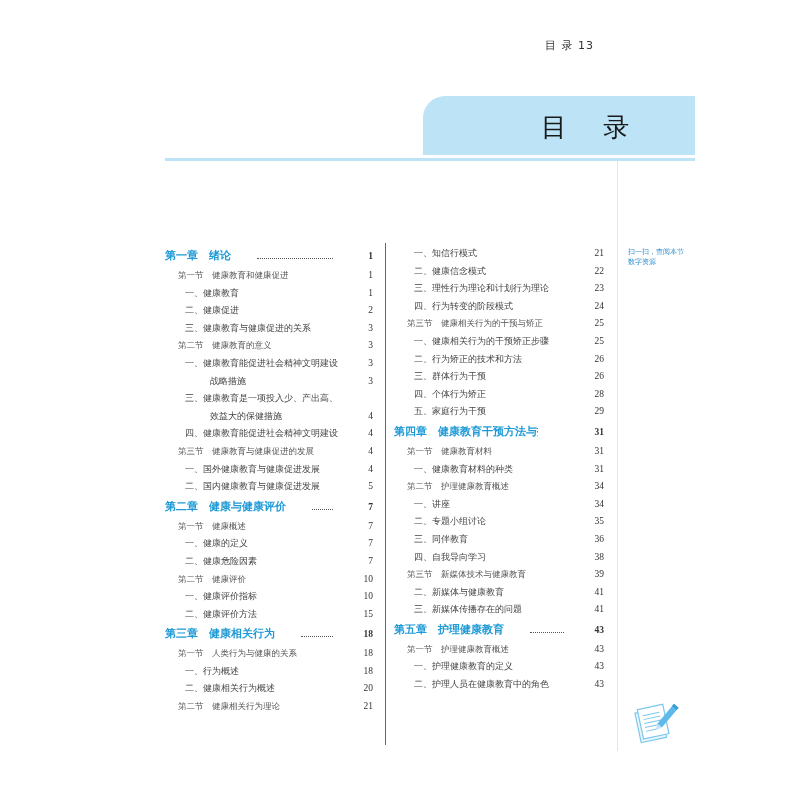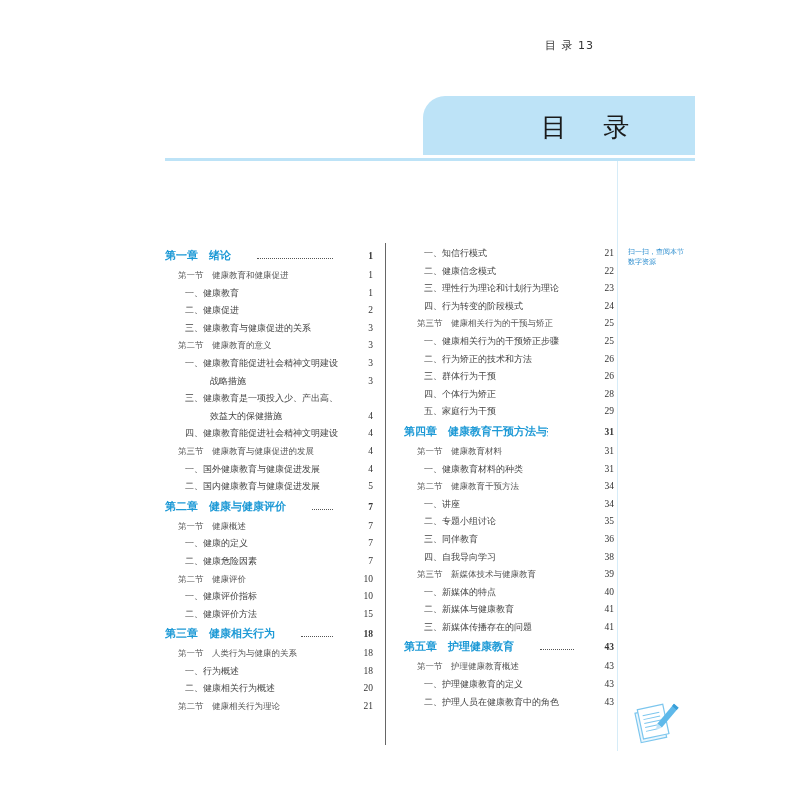--- a/index.html
+++ b/index.html
@@ -26,21 +26,21 @@
     .side-line {
       position: absolute; left: 617px; top: 161px; width: 1px; height: 590px; background: #d6ecf8;
     }
     .col-divider {
       position: absolute; left: 385px; top: 243px; width: 1px; height: 502px; background: #666;
     }
     .col {
       position: absolute; top: 245px; font-size: 9px; line-height: 17.6px;
     }
     .col.left { left: 165px; width: 208px; }
-    .col.right { left: 404px; width: 210px; }
+    .col.right { left: 394px; width: 210px; }
     .row { display: flex; align-items: baseline; white-space: nowrap; }
     .row .t { flex: 0 1 auto; overflow: hidden; }
     .row .fill { flex: 1 1 auto; }
     .row .dots { flex: 1 1 auto; border-bottom: 1px dotted #777; margin: 0 3px 3px 3px; height: 1px; }
     .row .pn { flex: 0 0 auto; min-width: 14px; text-align: right; color: #333; font-family: "Liberation Serif", serif; font-size: 9.5px; }
     .row.chapter { color: #1e9ad6; font-weight: bold; font-size: 11px; font-family: "DejaVu Sans", sans-serif; line-height: 22px; gap: 23px; }
     .row.chapter .dots { border-bottom-color: #555; }
     .row.section { padding-left: 13px; color: #555; font-family: "DejaVu Sans", sans-serif; font-size: 8.5px; }
     .row.item { padding-left: 20px; color: #444; }
     .row.cont { padding-left: 45px; color: #444; align-items: center; }
@@ -257,21 +257,21 @@
       <span class="t">第一节　健康教育材料</span>
       <span class="fill"></span>
       <span class="pn">31</span>
     </div>
     <div class="row item">
       <span class="t">一、健康教育材料的种类</span>
       <span class="fill"></span>
       <span class="pn">31</span>
     </div>
     <div class="row section">
-      <span class="t">第二节　健康教育干预方法</span>
+      <span class="t">第二节　护理健康教育概述</span>
       <span class="fill"></span>
       <span class="pn">34</span>
     </div>
     <div class="row item">
       <span class="t">一、讲座</span>
       <span class="fill"></span>
       <span class="pn">34</span>
     </div>
     <div class="row item">
       <span class="t">二、专题小组讨论</span>
@@ -285,25 +285,20 @@
     </div>
     <div class="row item">
       <span class="t">四、自我导向学习</span>
       <span class="fill"></span>
       <span class="pn">38</span>
     </div>
     <div class="row section">
       <span class="t">第三节　新媒体技术与健康教育</span>
       <span class="fill"></span>
       <span class="pn">39</span>
-    </div>
-    <div class="row item">
-      <span class="t">一、新媒体的特点</span>
-      <span class="fill"></span>
-      <span class="pn">40</span>
     </div>
     <div class="row item">
       <span class="t">二、新媒体与健康教育</span>
       <span class="fill"></span>
       <span class="pn">41</span>
     </div>
     <div class="row item">
       <span class="t">三、新媒体传播存在的问题</span>
       <span class="fill"></span>
       <span class="pn">41</span>

